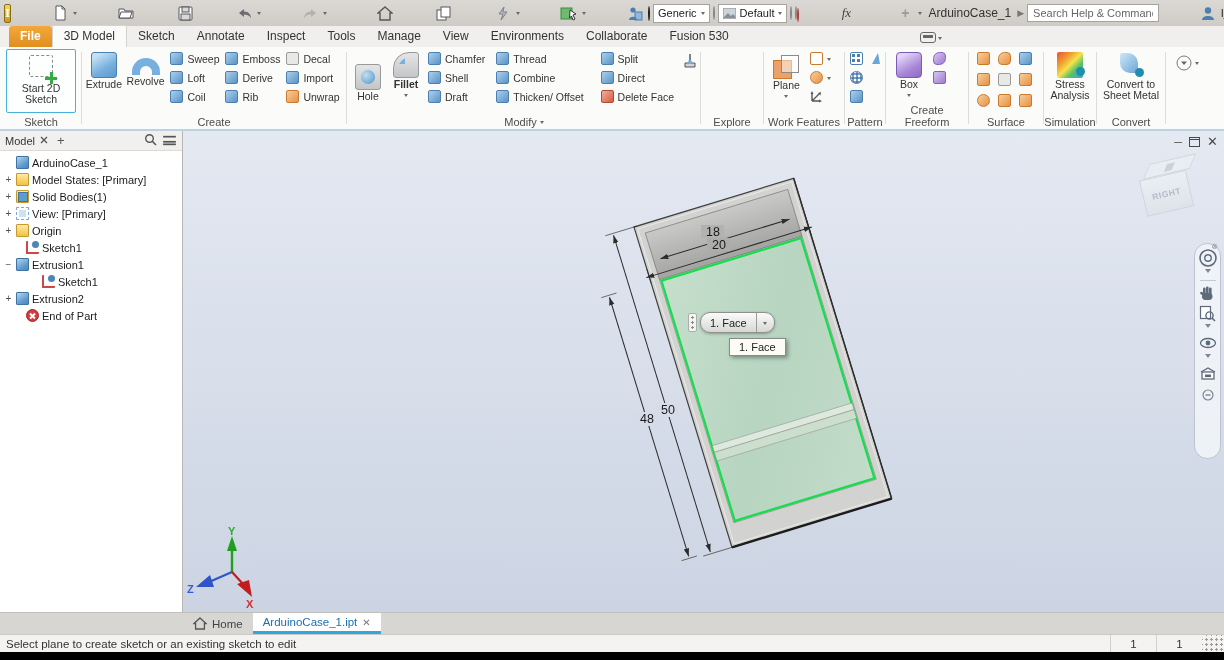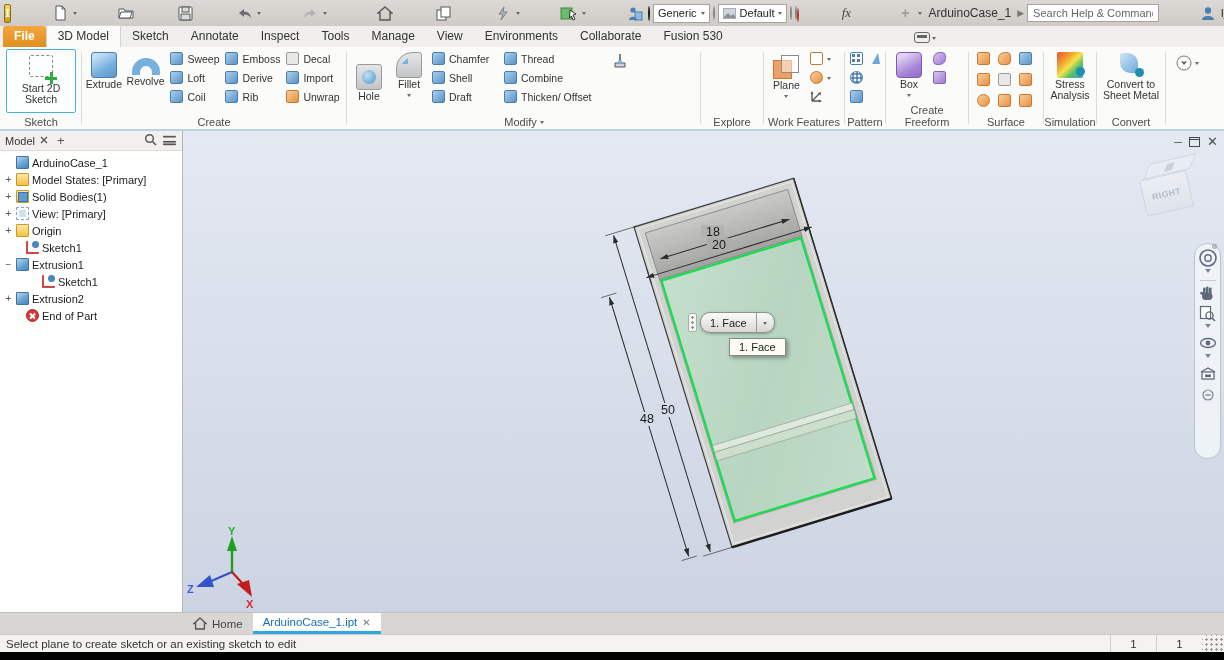--- a/index.html
+++ b/index.html
@@ -20,21 +20,21 @@
   .sphere{width:15px;height:15px;border-radius:50%;background:radial-gradient(circle at 35% 30%,#9aa,#333 70%);border:1px solid #222;}
   .ttl{font-size:12px;color:#333;}
   .searchbox{width:132px;height:18px;background:#fff;border:1px solid #a6a39e;font-size:11px;padding:0 5px;color:#555;}
   .searchbox::placeholder{color:#666;}
   .winbtn{width:22px;height:20px;display:flex;align-items:center;justify-content:center;color:#333;font-size:12px;}
   .flexsp{flex:1}
 
   
   .tabrow{position:absolute;left:0;top:26px;right:0;height:21px;background:#f0efed;display:flex;align-items:flex-end;}
   .rtab{font-size:12px;color:#333;padding:3px 11px 4px;white-space:nowrap;}
-  .rtab.file{background:linear-gradient(#f3a73c,#e08f1f);color:#fff;font-weight:bold;border-radius:3px 3px 0 0;margin-left:3px;text-align:right;}
+  .rtab.file{background:linear-gradient(#f3a73c,#e08f1f);color:#fff;font-weight:bold;border-radius:3px 3px 0 0;margin-left:9px;text-align:right;}
   .rtab.active{background:#fbfbfa;border:1px solid #d5d3d0;border-bottom:none;border-radius:2px 2px 0 0;}
   .ribtoggle{margin-left:180px;display:flex;align-items:center;gap:2px;color:#555;padding-bottom:4px;}
   .pillbox{width:16px;height:11px;border:1px solid #666;border-radius:3px;position:relative;}
   .pillbox::after{content:"";position:absolute;left:2px;right:2px;top:2px;height:3px;background:#666;}
 
   
   .ribbon{position:absolute;left:0;top:47px;right:0;height:84px;background:#fbfbfa;border-bottom:2px solid #b9d2e6;}
   .grp{position:absolute;top:0;height:82px;}
   .grp-label{position:absolute;bottom:1px;left:0;right:0;text-align:center;font-size:11px;color:#4c4c4c;display:flex;align-items:center;justify-content:center;gap:3px;}
   .gsep{position:absolute;top:5px;height:72px;width:1px;background:#dedcd9;}
@@ -350,21 +350,21 @@
       <div class="grp-label">Create</div>
     </div>
     <div class="gsep" style="left:346px;"></div>
 
     <div class="grp" style="left:348px;width:352px;">
       <div class="gbody">
         <div class="bigbtn" style="width:38px;justify-content:center;">
             <span class="ic-hole"></span>
             <span class="bb-lbl">Hole</span>
           </div>
-        <div class="bigbtn" style="width:38px;">
+        <div class="bigbtn" style="width:38px;font-weight:bold;">
             <span class="ic-fillet"></span>
             <span class="bb-lbl">Fillet</span>
             <span class="car sm"></span>
           </div>
         <div class="scol" style="width:70px;">
           <div class="sbtn">
               <span class="si si-b"></span>
               <span>Chamfer</span>
             </div>
           <div class="sbtn">
@@ -381,20 +381,34 @@
               <span class="si si-b"></span>
               <span>Thread</span>
             </div>
           <div class="sbtn">
               <span class="si si-b"></span>
               <span>Combine</span>
             </div>
           <div class="sbtn">
               <span class="si si-b"></span>
               <span>Thicken/ Offset</span>
+            </div>
+        </div>
+        <div class="scol" style="width:86px;">
+          <div class="sbtn">
+              <span class="si si-b"></span>
+              <span>Split</span>
+            </div>
+          <div class="sbtn">
+              <span class="si si-b"></span>
+              <span>Direct</span>
+            </div>
+          <div class="sbtn">
+              <span class="si si-r"></span>
+              <span>Delete Face</span>
             </div>
         </div>
         <div class="lone-ic"><svg width="16" height="16">
               <path d="M8 1 v9" stroke="#55575a" stroke-width="1.5"></path>
               <path d="M3 10 h10 v4 h-10 z" fill="#cfd4da" stroke="#55575a"></path>
               <circle cx="8" cy="9" r="2" fill="#77b0de"></circle>
             </svg></div>
       </div>
       <div class="grp-label">
           <span>Modify</span>

